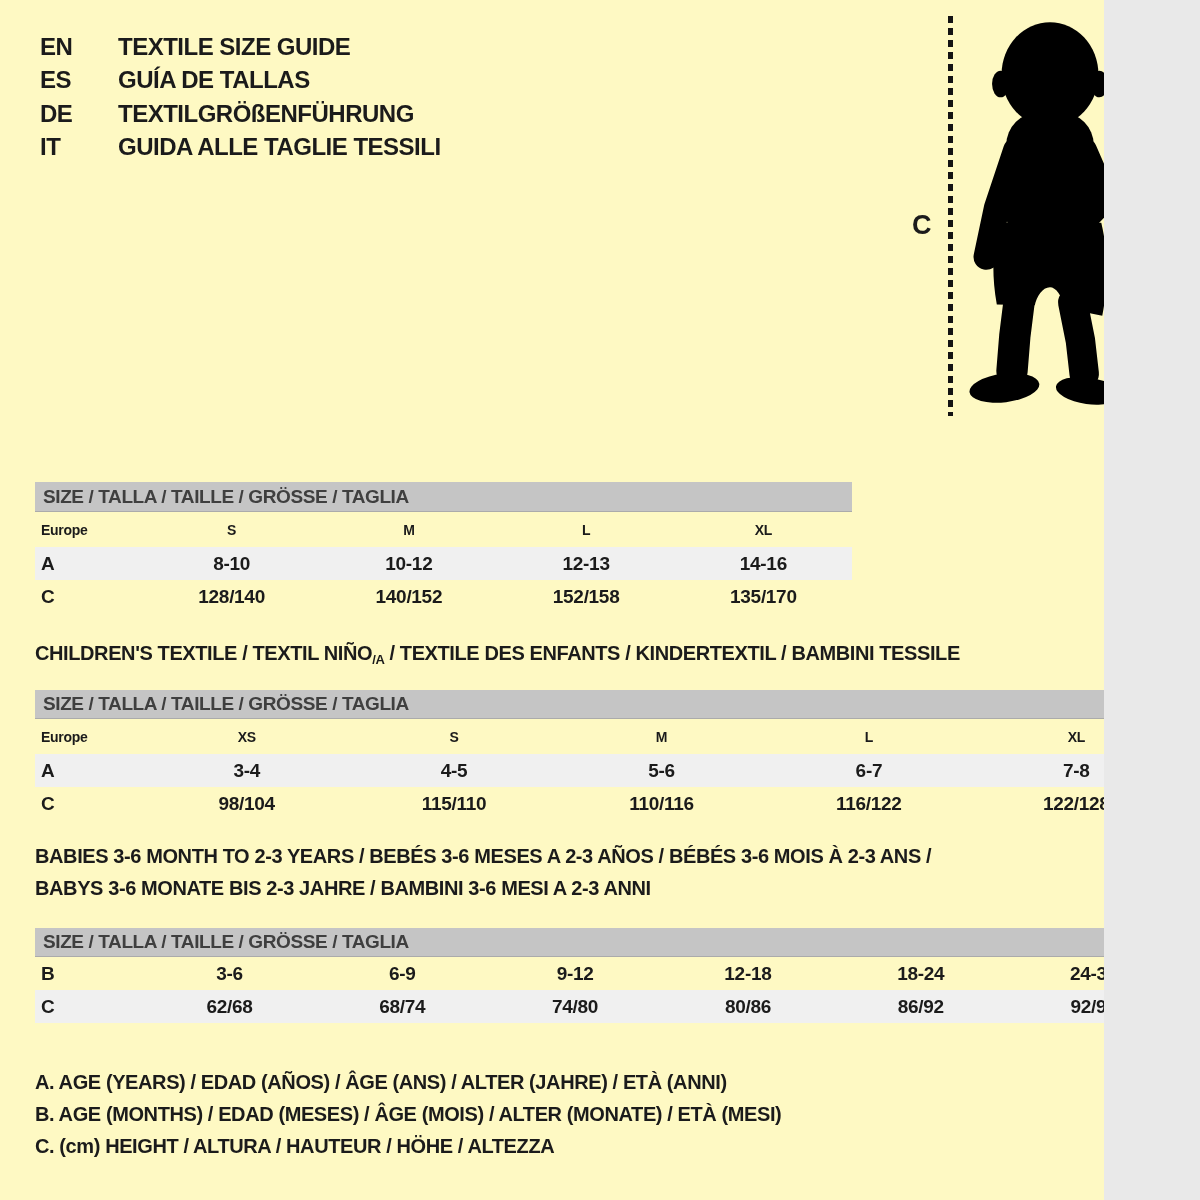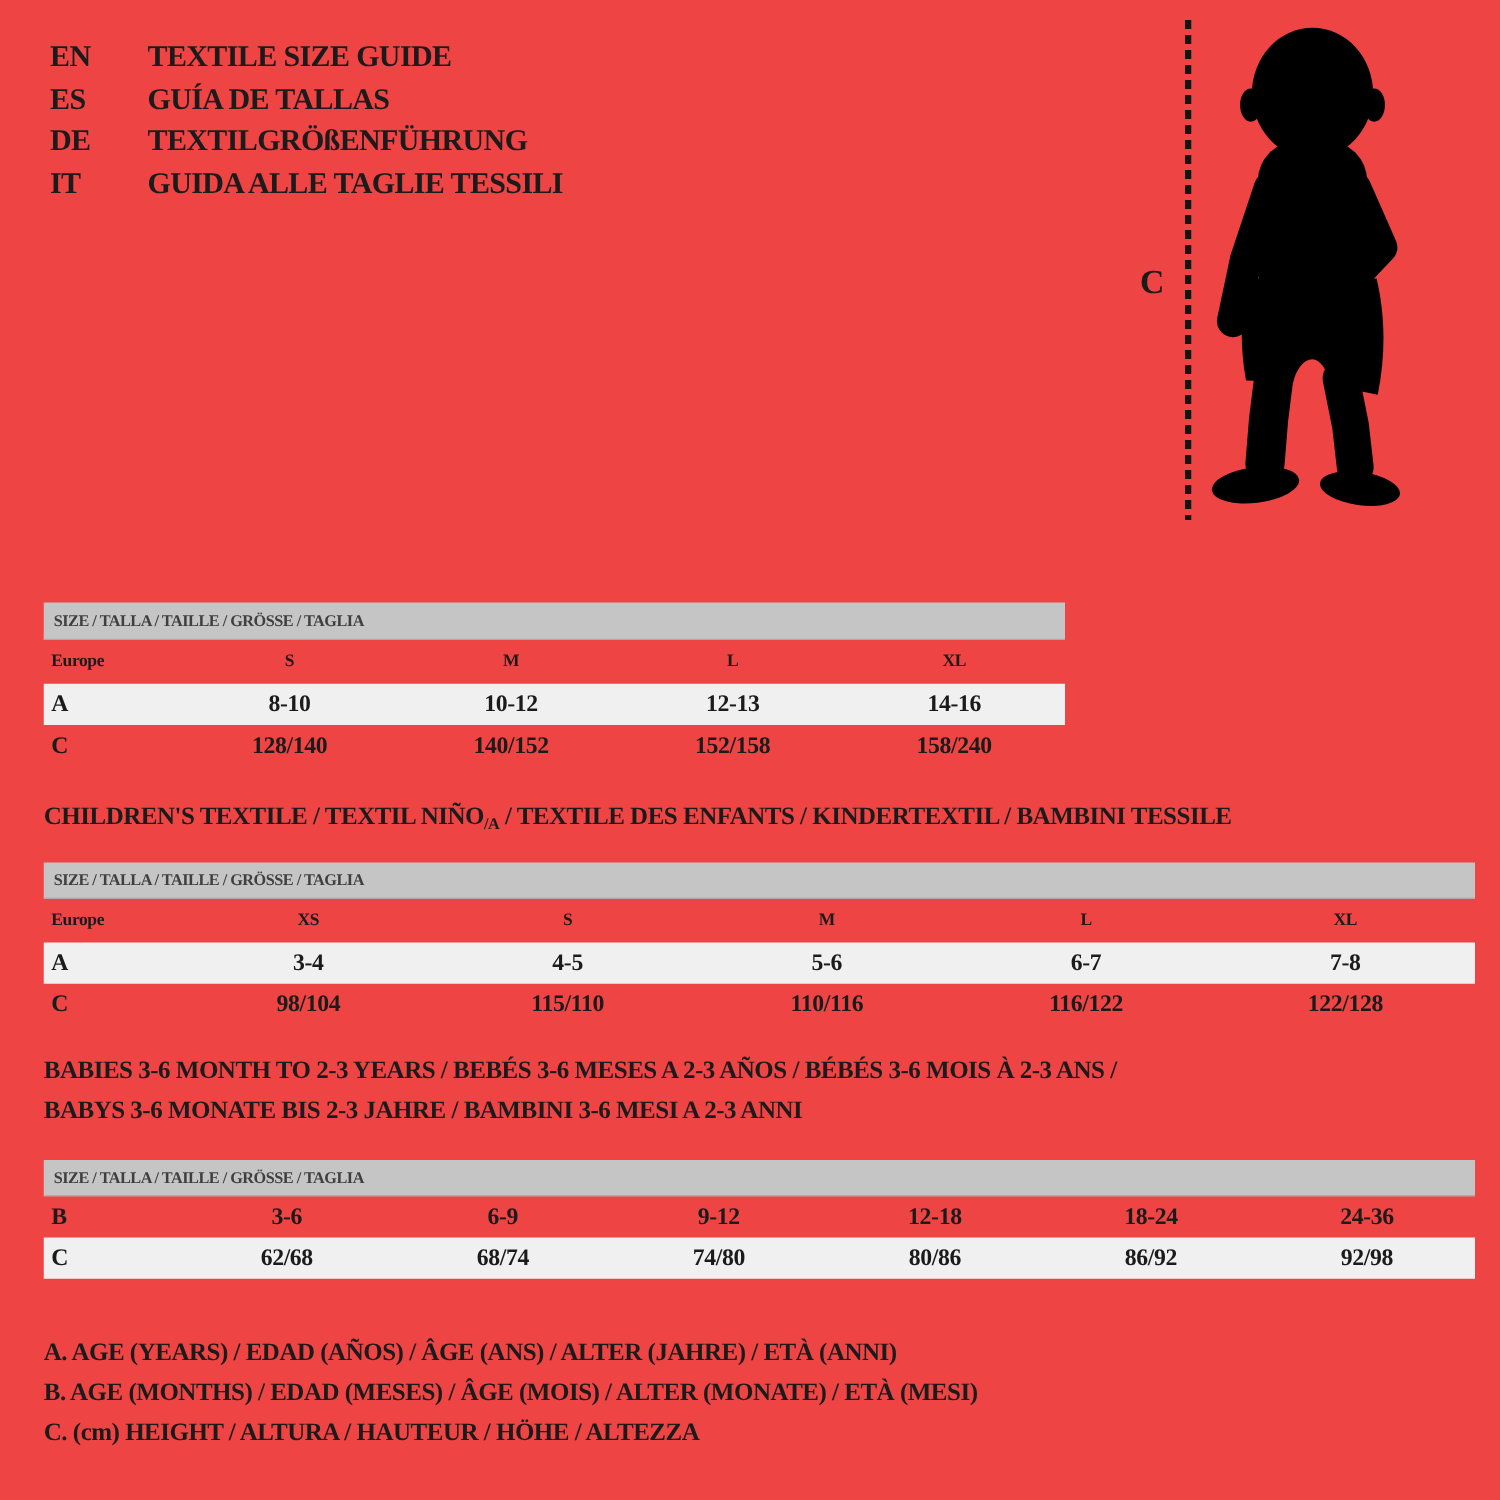--- a/index.html
+++ b/index.html
@@ -1,21 +1,21 @@
 <!DOCTYPE html>
 <html><head>
 <meta charset="utf-8">
 <style>
   html,body { margin:0; padding:0; background:#e9e9e9; }
   .canvas {
     position:relative;
-    width:1200px; height:1200px;
-    background:#ef4444;
+    width:1104px; height:1200px;
+    background:#fef9c3;
     overflow:hidden;
-    font-family:Liberation Serif, serif;
+    font-family:Liberation Sans, sans-serif;
     color:#1b1b1b;
     -webkit-font-smoothing:antialiased;
   }
   
   .lang-header { position:absolute; left:40px; top:30px; }
   .lang-row { display:grid; grid-template-columns:78px auto; height:33.5px; align-items:center; }
   .lang-code, .lang-title {
     font-weight:700; font-size:24px; letter-spacing:-0.5px; white-space:nowrap;
   }
   
@@ -32,21 +32,21 @@
   
   .section-title {
     position:absolute; left:35px;
     font-weight:700; font-size:20px; letter-spacing:-0.4px; white-space:nowrap;
   }
   .size-table { position:absolute; left:35px; }
   .size-bar {
     background:#c5c5c5;
     border-bottom:1px solid #ababab;
     color:#3f3f3f;
-    font-weight:700; font-size:13px; letter-spacing:-0.4px;
+    font-weight:700; font-size:19px; letter-spacing:-0.4px;
     height:28px; line-height:28px;
     padding-left:8px;
   }
   .size-bar.tall { height:29px; line-height:29px; }
   .trow { display:grid; align-items:center; height:33px; }
   .trow.header-row { height:35px; }
   .trow.striped { background:#f0f0f0; }
   .cols-junior   { grid-template-columns:108px repeat(4,1fr); }
   .cols-children { grid-template-columns:108px repeat(5,1fr); }
   .cols-babies   { grid-template-columns:108px repeat(6,1fr); }
@@ -124,21 +124,21 @@
       <div class="cell">8-10</div>
       <div class="cell">10-12</div>
       <div class="cell">12-13</div>
       <div class="cell">14-16</div>
     </div>
     <div class="trow cols-junior">
       <div class="cell label">C</div>
       <div class="cell">128/140</div>
       <div class="cell">140/152</div>
       <div class="cell">152/158</div>
-      <div class="cell">158/240</div>
+      <div class="cell">135/170</div>
     </div>
   </div>
 
   <div class="section-title" style="top:642px"><span>CHILDREN'S TEXTILE / TEXTIL NIÑO</span><span class="title-sub">/A</span><span> / TEXTILE DES ENFANTS / KINDERTEXTIL / BAMBINI TESSILE</span></div>
   <div class="size-table" style="top:690px; width:1145px">
     <div class="size-bar">SIZE / TALLA / TAILLE / GRÖSSE / TAGLIA</div>
     <div class="trow cols-children header-row">
       <div class="cell label">Europe</div>
       <div class="cell">XS</div>
       <div class="cell">S</div>

